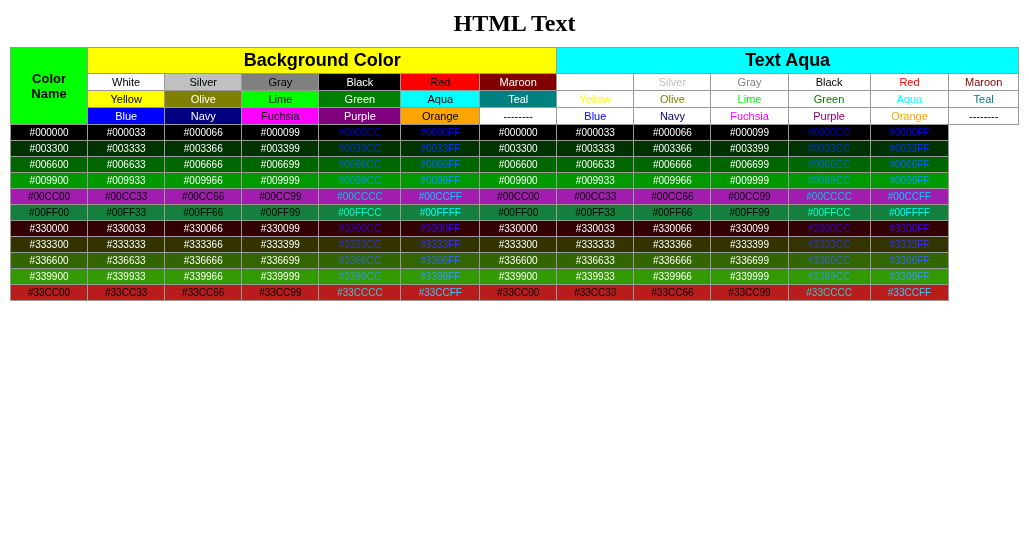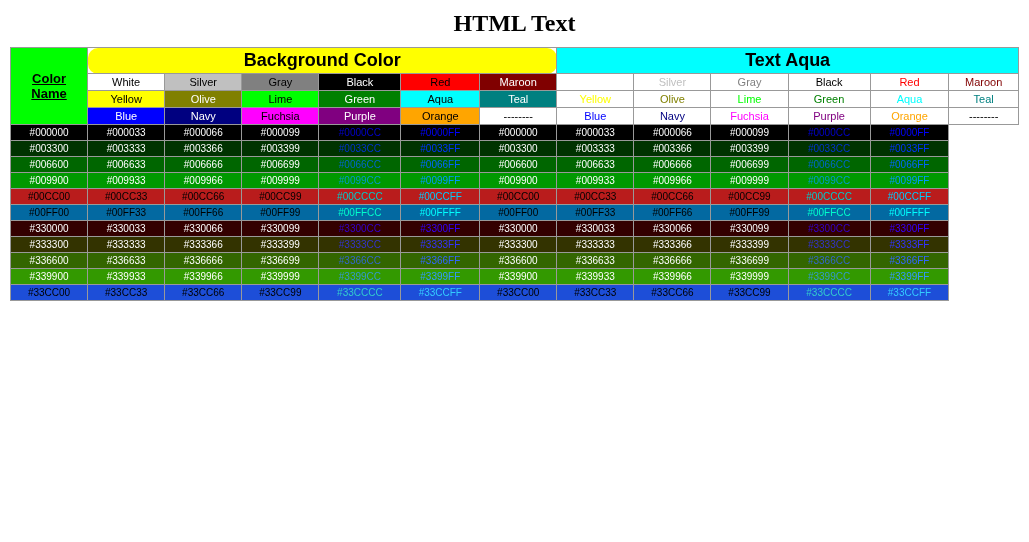--- a/index.html
+++ b/index.html
@@ -1,21 +1,21 @@
 <!DOCTYPE html>
 <html><head>
   <meta charset="utf-8">
   <style>
     * { margin: 0; padding: 0; box-sizing: border-box; }
     body { font-family: Arial, sans-serif; background: #fff; padding: 10px; }
     h1 { text-align: center; font-size: 24px; font-weight: bold; margin-bottom: 10px; font-family: 'Times New Roman', serif; }
     .main-table { border-collapse: collapse; width: 100%; font-size: 11px; }
     .main-table td, .main-table th { border: 1px solid #999; padding: 2px 4px; text-align: center; white-space: nowrap; }
-    .color-name-cell { background: #00FF00; font-weight: bold; font-size: 13px; writing-mode: horizontal-tb; text-decoration: underline; }
-    .bg-header { background: #FFFF00; font-size: 18px; font-weight: bold; text-align: center; border-radius: 10px; }
+    .color-name-cell { background: #00FF00; font-weight: bold; font-size: 13px; writing-mode: horizontal-tb; }
+    .bg-header { background: #FFFF00; font-size: 18px; font-weight: bold; text-align: center; }
     .text-header { background: #00FFFF; font-size: 18px; font-weight: bold; text-align: center; }
     .row-white { background: #FFFFFF; color: #000; }
     .row-silver { background: #C0C0C0; color: #000; }
     .row-gray { background: #808080; color: #000; }
     .row-black { background: #000000; color: #fff; }
     .row-red { background: #FF0000; color: #000; }
     .row-maroon { background: #800000; color: #fff; }
     .row-yellow { background: #FFFF00; color: #000; }
     .row-olive { background: #808000; color: #fff; }
     .row-lime { background: #00FF00; color: #000; }
@@ -158,35 +158,35 @@
         <td>#009999</td>
         <td style="color:#0099CC;">#0099CC</td>
         <td style="color:#0099FF;">#0099FF</td>
       <td>#009900</td>
         <td>#009933</td>
         <td>#009966</td>
         <td>#009999</td>
         <td style="color:#0099CC;">#0099CC</td>
         <td style="color:#0099FF;">#0099FF</td>
     </tr>
-    <tr class="color-data-row" style="background:#b91c1c; color:#000000;">
+    <tr class="color-data-row" style="background:#a21caf; color:#000000;">
       <td>#00CC00</td>
         <td>#00CC33</td>
         <td>#00CC66</td>
         <td>#00CC99</td>
         <td style="color:#00CCCC;">#00CCCC</td>
         <td style="color:#00CCFF;">#00CCFF</td>
       <td>#00CC00</td>
         <td>#00CC33</td>
         <td>#00CC66</td>
         <td>#00CC99</td>
         <td style="color:#00CCCC;">#00CCCC</td>
         <td style="color:#00CCFF;">#00CCFF</td>
     </tr>
-    <tr class="color-data-row" style="background:#0369a1; color:#000000;">
+    <tr class="color-data-row" style="background:#15803d; color:#000000;">
       <td>#00FF00</td>
         <td>#00FF33</td>
         <td>#00FF66</td>
         <td>#00FF99</td>
         <td style="color:#00FFCC;">#00FFCC</td>
         <td style="color:#00FFFF;">#00FFFF</td>
       <td>#00FF00</td>
         <td>#00FF33</td>
         <td>#00FF66</td>
         <td>#00FF99</td>
@@ -242,21 +242,21 @@
         <td>#339999</td>
         <td style="color:#3399CC;">#3399CC</td>
         <td style="color:#3399FF;">#3399FF</td>
       <td>#339900</td>
         <td>#339933</td>
         <td>#339966</td>
         <td>#339999</td>
         <td style="color:#3399CC;">#3399CC</td>
         <td style="color:#3399FF;">#3399FF</td>
     </tr>
-    <tr class="color-data-row" style="background:#1d4ed8; color:#000000;">
+    <tr class="color-data-row" style="background:#b91c1c; color:#000000;">
       <td>#33CC00</td>
         <td>#33CC33</td>
         <td>#33CC66</td>
         <td>#33CC99</td>
         <td style="color:#33CCCC;">#33CCCC</td>
         <td style="color:#33CCFF;">#33CCFF</td>
       <td>#33CC00</td>
         <td>#33CC33</td>
         <td>#33CC66</td>
         <td>#33CC99</td>

